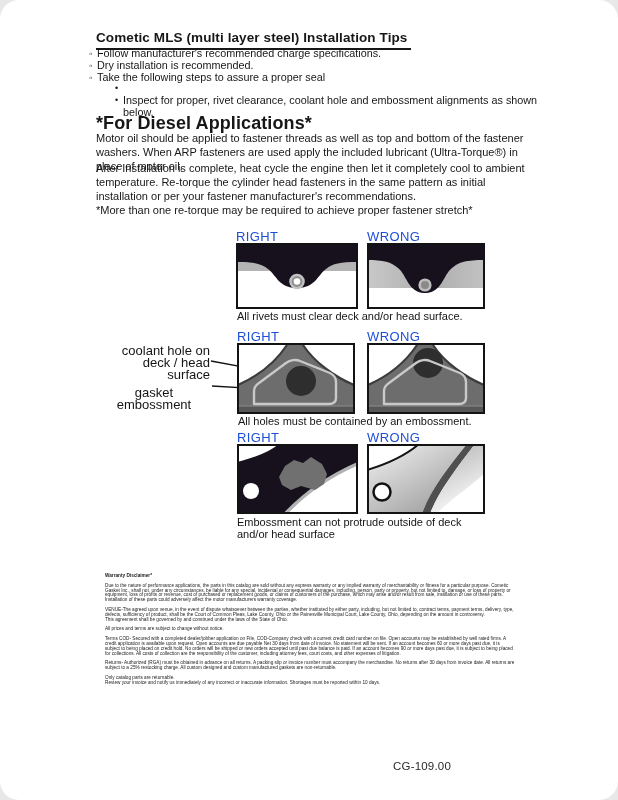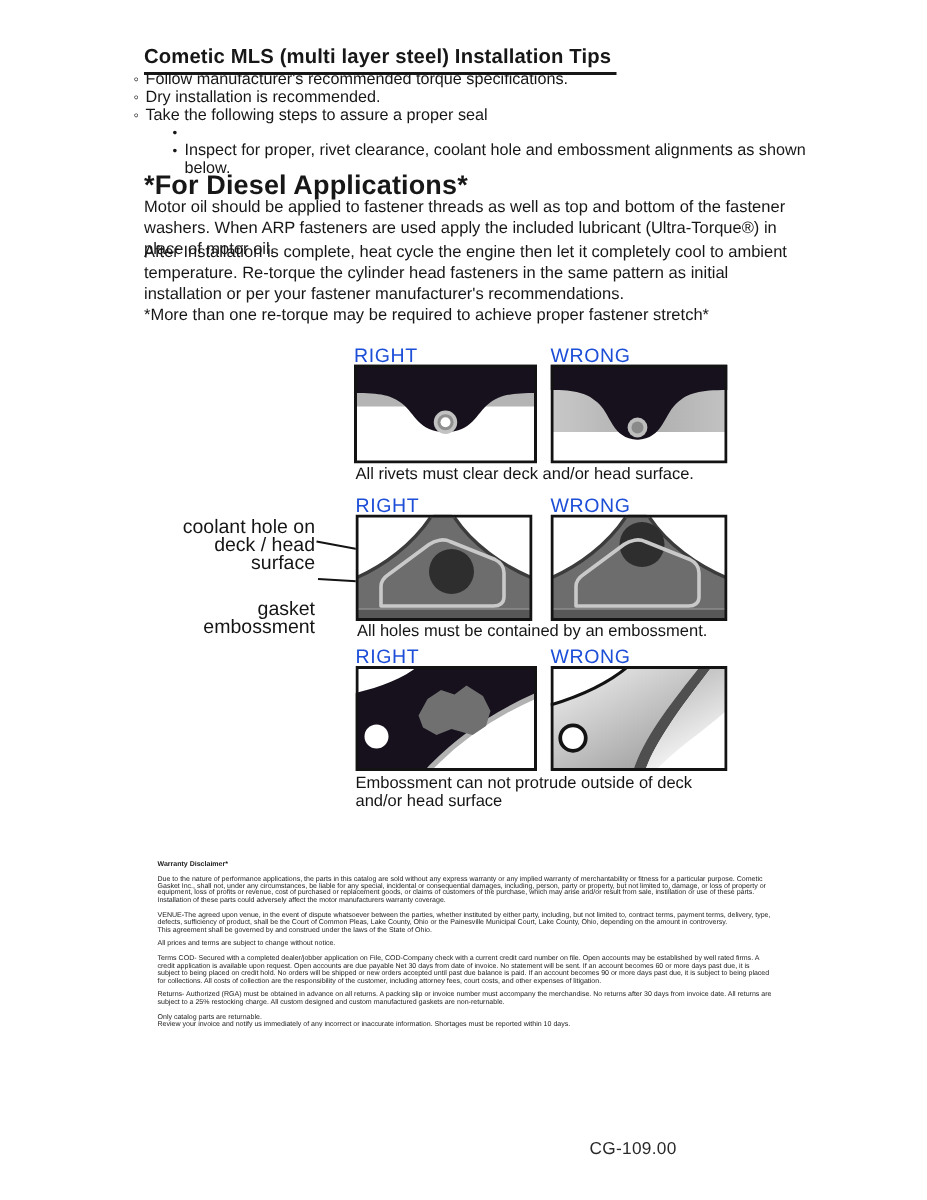--- a/index.html
+++ b/index.html
@@ -1,19 +1,20 @@
 <!DOCTYPE html>
 <html style="--ink: #171717; --c-black: #17111d; --c-deck: #b4b4b4; --c-gasket: #6d6d6d; --c-hole: #2e2e2e; --c-emboss: #c9c9c9;"><head>
 <meta charset="utf-8">
 <style>
   html,body{margin:0;padding:0;background:#e8e8e8;}
   #page{
     position:relative;width:618px;height:800px;background:#ffffff;
     font-family:"Liberation Sans", sans-serif;color:var(--ink,#171717);
     overflow:hidden;
+    border-radius:19px;
   }
   .abs{position:absolute;}
   
   #title{
     left:96px;top:30px;font-size:13.5px;font-weight:bold;
     border-bottom:2px solid #171717;padding-bottom:3px;padding-right:4px;
     letter-spacing:.1px;
   }
   
   #tips{left:89px;top:48px;font-size:10.8px;line-height:11.8px;width:470px;}
@@ -48,21 +49,21 @@
 </head>
 <body>
 
 <div id="page">
 
   <div id="title" class="abs">Cometic MLS (multi layer steel) Installation Tips</div>
 
   <div id="tips" class="abs">
     <div class="b-row">
       <span class="b-mark">◦</span>
-      <span>Follow manufacturer's recommended torque specifications.</span>
+      <span>Follow manufacturer's recommended charge specifications.</span>
     </div>
     <div class="b-row">
       <span class="b-mark">◦</span>
       <span>Dry installation is recommended.</span>
     </div>
     <div class="b-row">
       <span class="b-mark">◦</span>
       <span>Take the following steps to assure a proper seal</span>
     </div>
     <div class="b-row sub">
@@ -111,21 +112,21 @@
 
   <div class="abs caption" style="left:237px;top:311px;">All rivets must clear deck and/or head surface.</div>
 
   <div class="abs rw" style="left:237px;top:329px;width:118px;">RIGHT</div>
   <div class="abs rw" style="left:367px;top:329px;width:118px;">WRONG</div>
 
   <div class="abs leader-label" style="left:98px;top:345px;width:112px;">
     <div>coolant hole on</div>
     <div>deck / head surface</div>
   </div>
-  <div class="abs leader-label" style="left:98px;top:400px;width:112px;">gasket embossment</div>
+  <div class="abs leader-label" style="left:98px;top:387px;width:112px;text-align:center;">gasket embossment</div>
 
   <svg class="abs" style="left:115px;top:342px;" width="255" height="60" viewBox="0 0 255 60">
     <line x1="96" y1="19" x2="174" y2="33.5" stroke="#131313" stroke-width="1.3"></line>
     <polygon points="178,34.5 170,30.5 171,36.5" fill="#131313"></polygon>
     <line x1="97" y1="44" x2="148" y2="47" stroke="#131313" stroke-width="1.3"></line>
   </svg>
 
   <svg class="abs" style="left:237px;top:343px;" width="118" height="71" viewBox="0 0 118 71">
     <rect x="0" y="0" width="118" height="71" fill="#ffffff"></rect>
     <path class="f-gasket" d="M1,70 V42 C19,34 38,20 50,2 L52,0 H64 L66,2 C78,20 98,34 117,42 V70 Z"></path>

